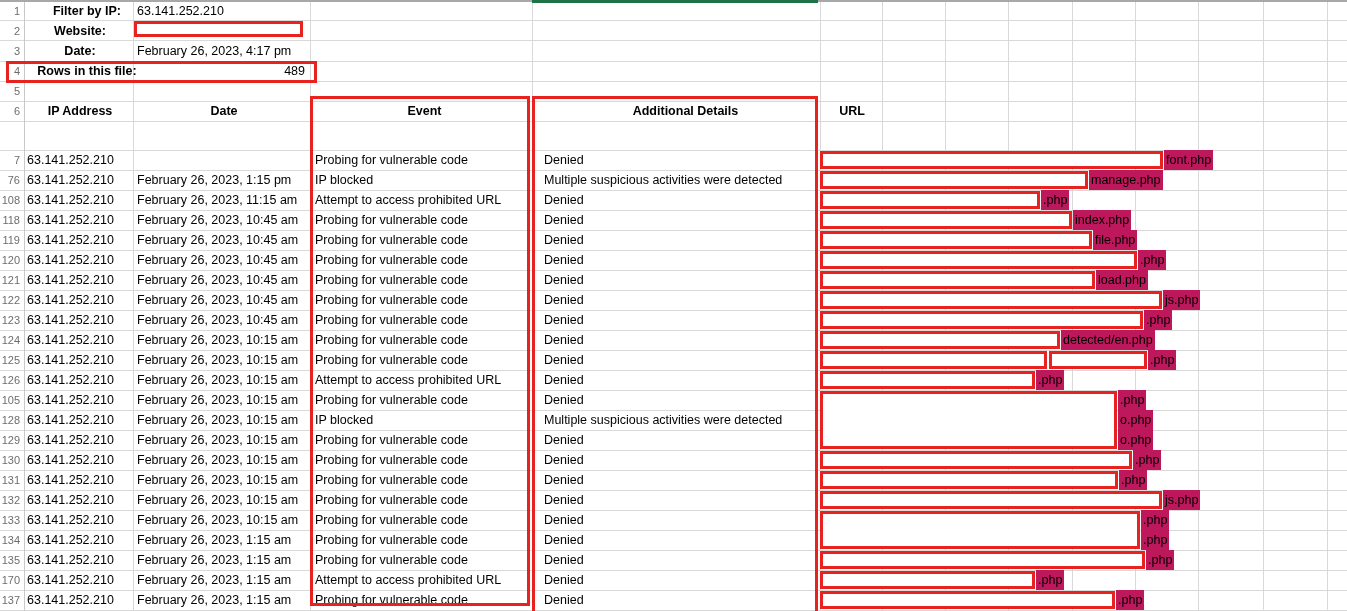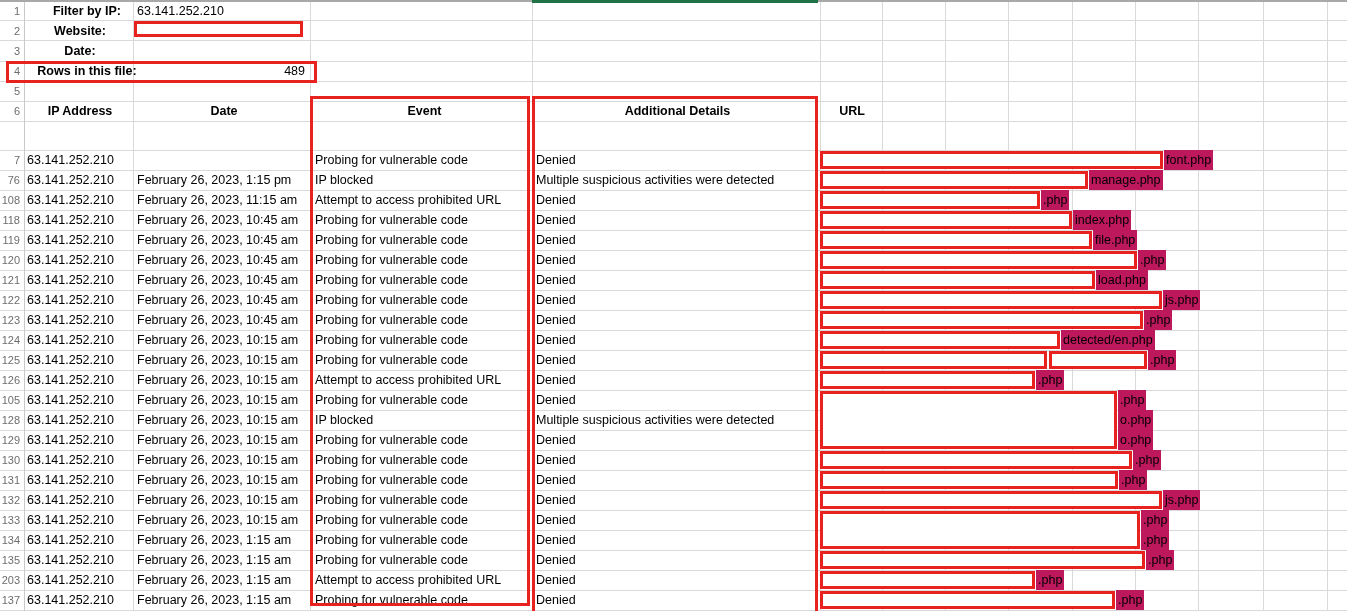--- a/index.html
+++ b/index.html
@@ -9,21 +9,21 @@
   .vline{position:absolute;top:0;width:1px;height:611px;background:#d9d9d9;z-index:1;}
   .vline.hdr{background:#c9c9c9;}
   .rownum{position:absolute;left:0;width:20px;height:20px;line-height:20px;text-align:right;
           font-size:11px;color:#6d6d6d;z-index:2;}
   .cell{position:absolute;height:20px;line-height:20px;font-size:12.5px;white-space:nowrap;
         overflow:hidden;z-index:2;}
   .bold{font-weight:bold;text-align:center;}
   .c-ip{left:24px;width:106px;padding-left:3px;}
   .c-date{left:133px;width:174px;padding-left:4px;}
   .c-event{left:310px;width:219px;padding-left:5px;}
-  .c-details{left:532px;width:283px;padding-left:4px;}
+  .c-details{left:532px;width:283px;padding-left:12px;}
   .c-url{left:820px;width:60px;padding-left:2px;}
   .c-bval{left:133px;width:174px;padding-left:4px;}
   .c-bval-r{left:133px;width:172px;text-align:right;padding-right:2px;}
   .sfx{position:absolute;height:20px;line-height:20px;font-size:12.5px;white-space:nowrap;
        background:#be185d;padding:0 2px;z-index:4;}
   .redbox{position:absolute;border:3px solid var(--red,#e8231f);z-index:5;background:transparent;}
   .urlbox{background:#fff;z-index:3;}
   .topline{position:absolute;left:0;top:0;width:1347px;height:2px;background:#a8a8a8;z-index:6;}
   .greenline{position:absolute;left:532px;top:0;width:286px;height:3px;background:var(--green,#1f7245);z-index:7;}
 </style>
@@ -40,20 +40,21 @@
   <div class="rownum" style="top:41px">3</div>
   <div class="rownum" style="top:61px">4</div>
   <div class="rownum" style="top:81px">5</div>
   <div class="rownum" style="top:101px">6</div>
 
   <div class="cell bold c-ip" style="top:1px;width:120px">Filter by IP:</div>
   <div class="cell c-bval" style="top:1px">63.141.252.210</div>
   <div class="cell bold c-ip" style="top:21px">Website:</div>
   <div class="cell c-bval" style="top:21px"></div>
   <div class="cell bold c-ip" style="top:41px">Date:</div>
+  <div class="cell c-bval" style="top:41px">February 26, 2023, 4:17 pm</div>
   <div class="cell bold c-ip" style="top:61px;width:120px">Rows in this file:</div>
   <div class="cell c-bval-r" style="top:61px">489</div>
 
   <div class="cell bold c-ip" style="top:101px">IP Address</div>
   <div class="cell bold c-date" style="top:101px">Date</div>
   <div class="cell bold c-event" style="top:101px">Event</div>
   <div class="cell bold c-details" style="top:101px">Additional Details</div>
   <div class="cell bold c-url" style="top:101px">URL</div>
 
   <div class="redbox" style="left:134px;top:21px;width:163px;height:10px"></div>
@@ -201,21 +202,21 @@
     <div class="rownum" style="top:530px">134</div>
     <div class="cell c-ip" style="top:530px">63.141.252.210</div>
     <div class="cell c-date" style="top:530px">February 26, 2023, 1:15 am</div>
     <div class="cell c-event" style="top:530px">Probing for vulnerable code</div>
     <div class="cell c-details" style="top:530px">Denied</div>
     <div class="rownum" style="top:550px">135</div>
     <div class="cell c-ip" style="top:550px">63.141.252.210</div>
     <div class="cell c-date" style="top:550px">February 26, 2023, 1:15 am</div>
     <div class="cell c-event" style="top:550px">Probing for vulnerable code</div>
     <div class="cell c-details" style="top:550px">Denied</div>
-    <div class="rownum" style="top:570px">203</div>
+    <div class="rownum" style="top:570px">170</div>
     <div class="cell c-ip" style="top:570px">63.141.252.210</div>
     <div class="cell c-date" style="top:570px">February 26, 2023, 1:15 am</div>
     <div class="cell c-event" style="top:570px">Attempt to access prohibited URL</div>
     <div class="cell c-details" style="top:570px">Denied</div>
     <div class="rownum" style="top:590px">137</div>
     <div class="cell c-ip" style="top:590px">63.141.252.210</div>
     <div class="cell c-date" style="top:590px">February 26, 2023, 1:15 am</div>
     <div class="cell c-event" style="top:590px">Probing for vulnerable code</div>
     <div class="cell c-details" style="top:590px">Denied</div>
     <div class="redbox urlbox" style="left:820px;top:151px;width:337px;height:12px"></div>

